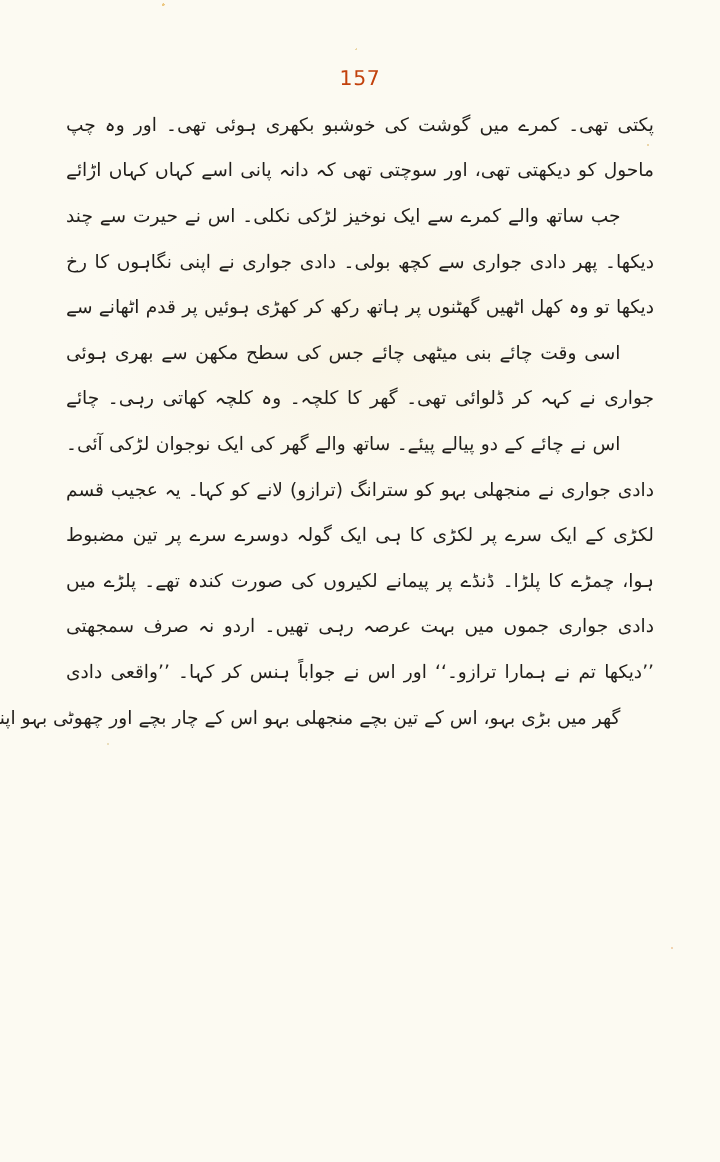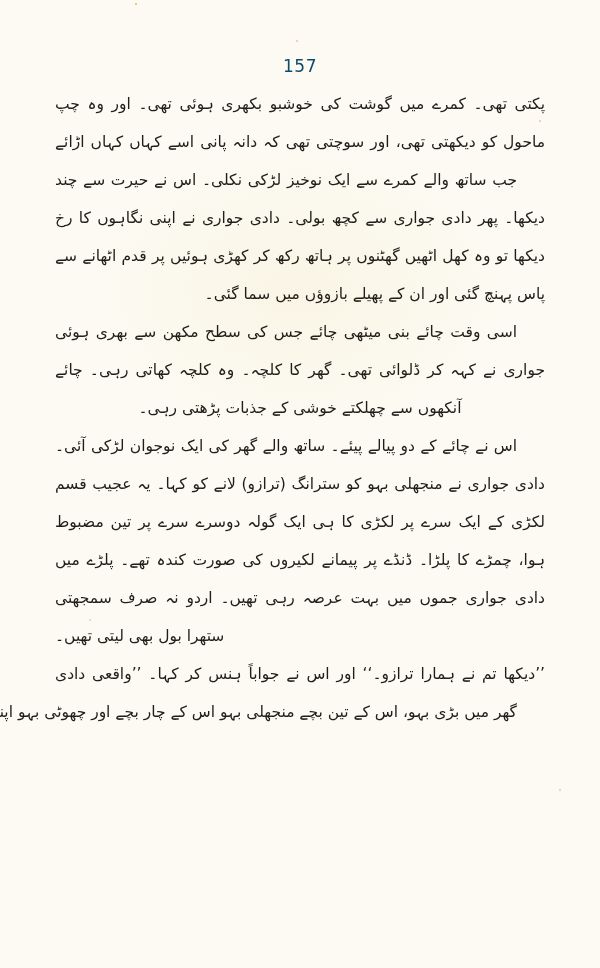--- a/index.html
+++ b/index.html
@@ -22,21 +22,21 @@
       radial-gradient(circle 2px at 560px 790px, rgba(220,140,60,.35) 0 60%, transparent 62%),
       radial-gradient(circle 1.5px at 90px 620px, rgba(200,170,90,.35) 0 60%, transparent 62%),
       radial-gradient(ellipse 300px 200px at 50% 30%, rgba(245,235,205,.35), transparent 70%);
   }
   .page-number {
     position: absolute;
     top: 56px; left: 0; width: 100%;
     text-align: center;
     font-size: 17px;
     letter-spacing: .5px;
-    color: #0c4a6e;
+    color: #c2410c;
   }
   .text-block {
     position: absolute;
     top: 85px;
     left: 55px;
     width: 490px;
     direction: rtl;
     color: #211e1a;
     font-size: 15.5px;
     line-height: 38px;
@@ -65,32 +65,29 @@
 <div class="page-number">157</div>
 
 <main class="text-block">
 
   <div class="line justify">پکتی تھی۔ کمرے میں گوشت کی خوشبو بکھری ہوئی تھی۔ اور وہ چپ چاپ کھڑی اس سارے</div>
   <div class="line justify">ماحول کو دیکھتی تھی، اور سوچتی تھی کہ دانہ پانی اسے کہاں کہاں اڑائے لئے پھرتا ہے۔</div>
 
   <div class="line justify indent">جب ساتھ والے کمرے سے ایک نوخیز لڑکی نکلی۔ اس نے حیرت سے چند لمحے اسے</div>
   <div class="line justify">دیکھا۔ پھر دادی جواری سے کچھ بولی۔ دادی جواری نے اپنی نگاہوں کا رخ پھیر کر جب اُسے</div>
   <div class="line justify">دیکھا تو وہ کھل اٹھیں گھٹنوں پر ہاتھ رکھ کر کھڑی ہوئیں پر قدم اٹھانے سے قبل ہی وہ ان کے</div>
-  <div class="line">پاس پہنچ گئی اور ان کے پھیلے بازوؤں میں سما گئی۔</div>
 
   <div class="line justify indent">اسی وقت چائے بنی میٹھی چائے جس کی سطح مکھن سے بھری ہوئی تھی۔ چینی دادی</div>
   <div class="line justify">جواری نے کہہ کر ڈلوائی تھی۔ گھر کا کلچہ۔ وہ کلچہ کھاتی رہی۔ چائے پیتی رہی اور دادی جواری کی</div>
-  <div class="line center">آنکھوں سے چھلکتے خوشی کے جذبات پڑھتی رہی۔</div>
 
   <div class="line justify indent">اس نے چائے کے دو پیالے پیئے۔ ساتھ والے گھر کی ایک نوجوان لڑکی آئی۔ جس</div>
 
   <div class="line justify">دادی جواری نے منجھلی بہو کو سترانگ (ترازو) لانے کو کہا۔ یہ عجیب قسم کا ترازو تھا۔</div>
   <div class="line justify">لکڑی کے ایک سرے پر لکڑی کا ہی ایک گولہ دوسرے سرے پر تین مضبوط ڈوریوں سے لٹکا</div>
   <div class="line justify">ہوا، چمڑے کا پلڑا۔ ڈنڈے پر پیمانے لکیروں کی صورت کندہ تھے۔ پلڑے میں مکھن ڈال کر</div>
 
   <div class="line justify">دادی جواری جموں میں بہت عرصہ رہی تھیں۔ اردو نہ صرف سمجھتی تھیں۔ بلکہ صاف</div>
-  <div class="line flush-left">ستھرا بول بھی لیتی تھیں۔</div>
 
 
   <div class="line justify">’’دیکھا تم نے ہمارا ترازو۔‘‘ اور اس نے جواباً ہنس کر کہا۔ ’’واقعی دادی کمال کی چیز</div>
 
   <div class="line indent">گھر میں بڑی بہو، اس کے تین بچے منجھلی بہو اس کے چار بچے اور چھوٹی بہو اپنے دو</div>
 </main>
 
 </body></html>

